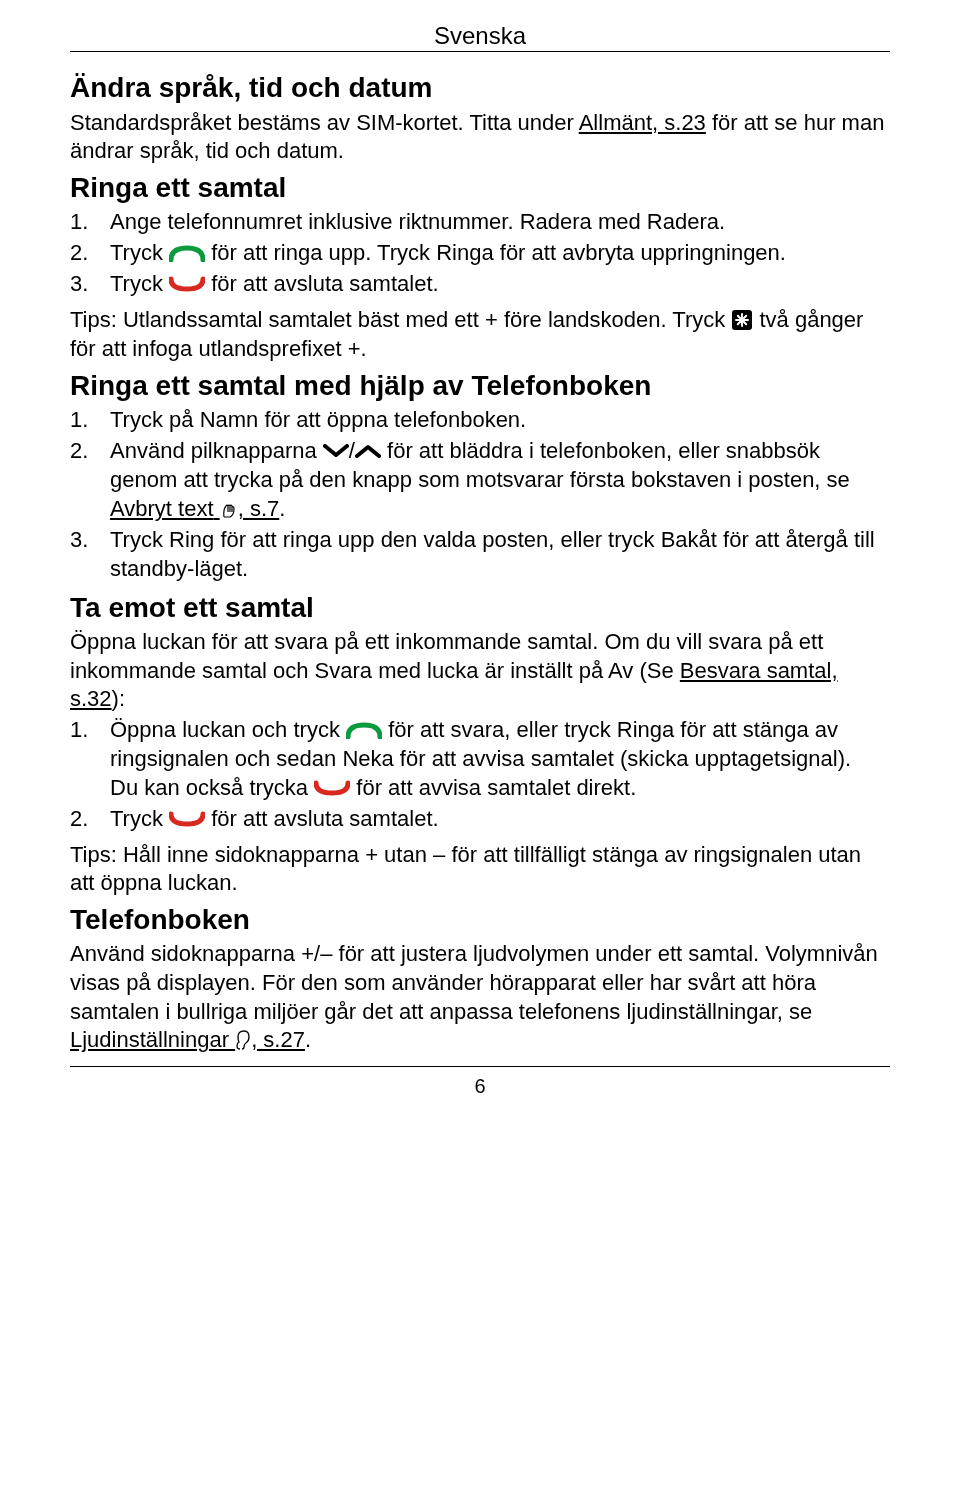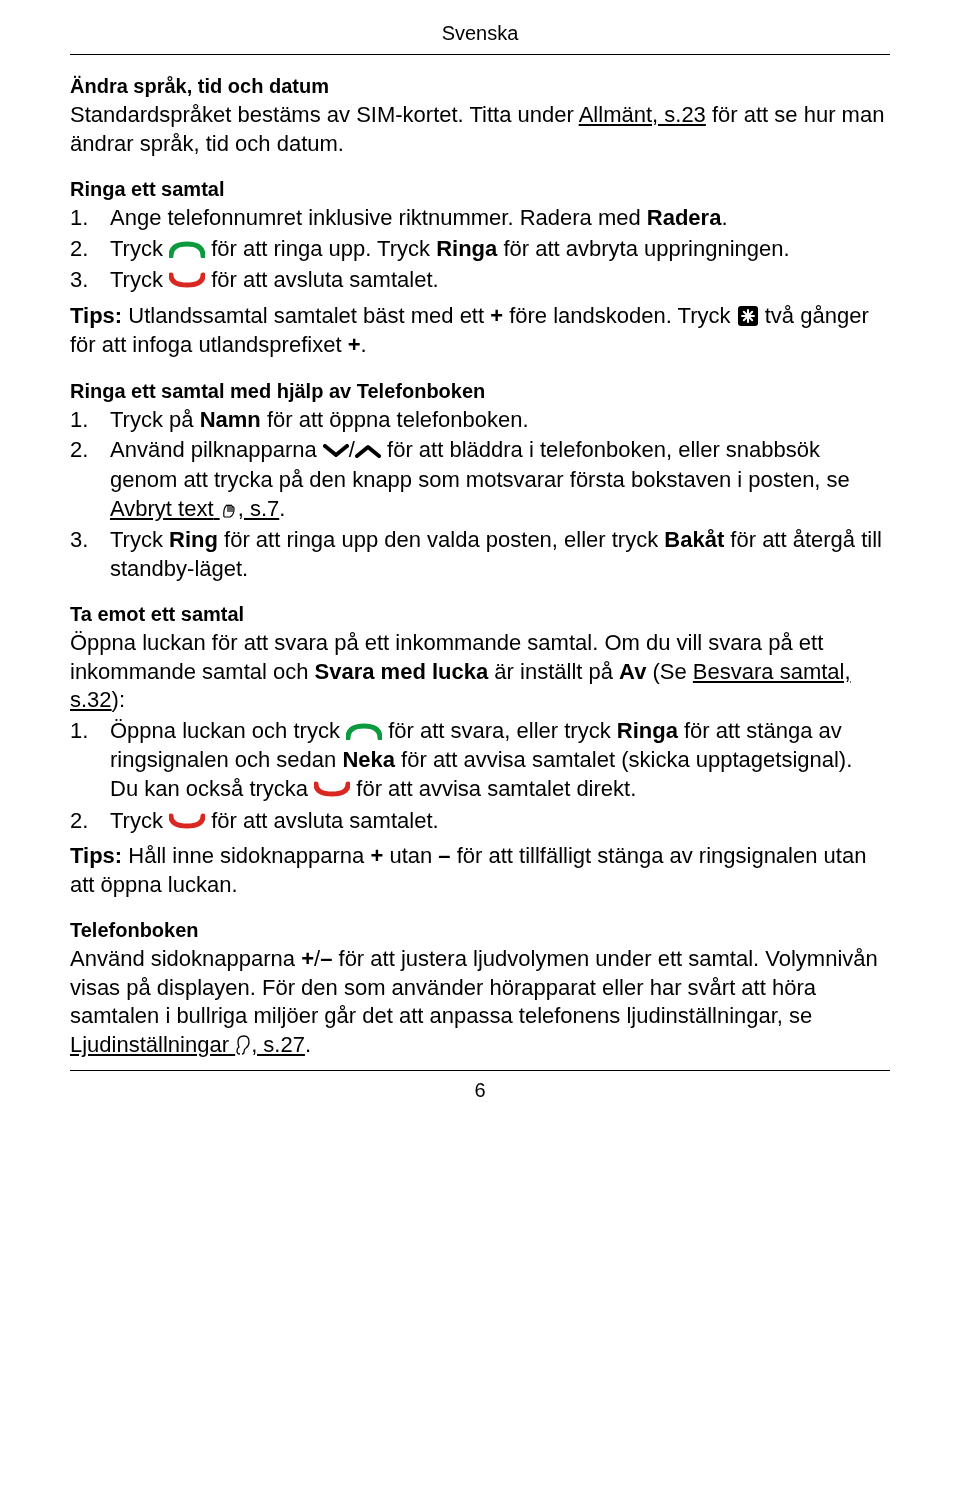--- a/index.html
+++ b/index.html
@@ -8,38 +8,37 @@
     background: #fff;
     width: 960px;
     height: 1502px;
     padding: 20px 70px 20px 70px;
     font-size: 22px;
     line-height: 1.3;
     color: #000;
   }
   .header-label {
     text-align: center;
-    font-size: 20px;
-    margin-bottom: 8px;
+    font-size: 24px;
   }
   hr.top-rule, hr.bot-rule {
     border: none;
     border-top: 1.5px solid #000;
     margin-bottom: 18px;
   }
   hr.bot-rule { margin-top: 10px; margin-bottom: 6px; }
   h2.section {
-    font-size: 20px;
+    font-size: 28px;
     font-weight: bold;
-    margin-top: 18px;
+    margin-top: 4px;
     margin-bottom: 2px;
   }
   p { margin-bottom: 2px; }
   .u { text-decoration: underline; }
-  b { font-weight: bold; }
+  b { font-weight: normal; }
   ol.numlist {
     list-style: none;
     padding-left: 0;
     margin-bottom: 6px;
   }
   ol.numlist > li {
     display: flex;
     align-items: flex-start;
     margin-bottom: 2px;
   }

